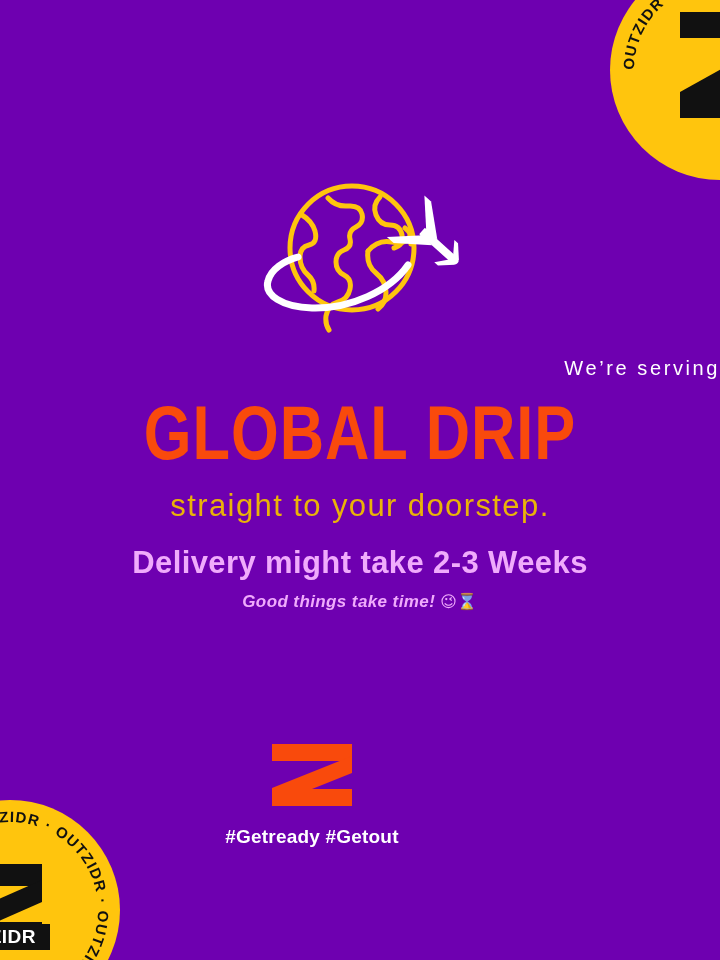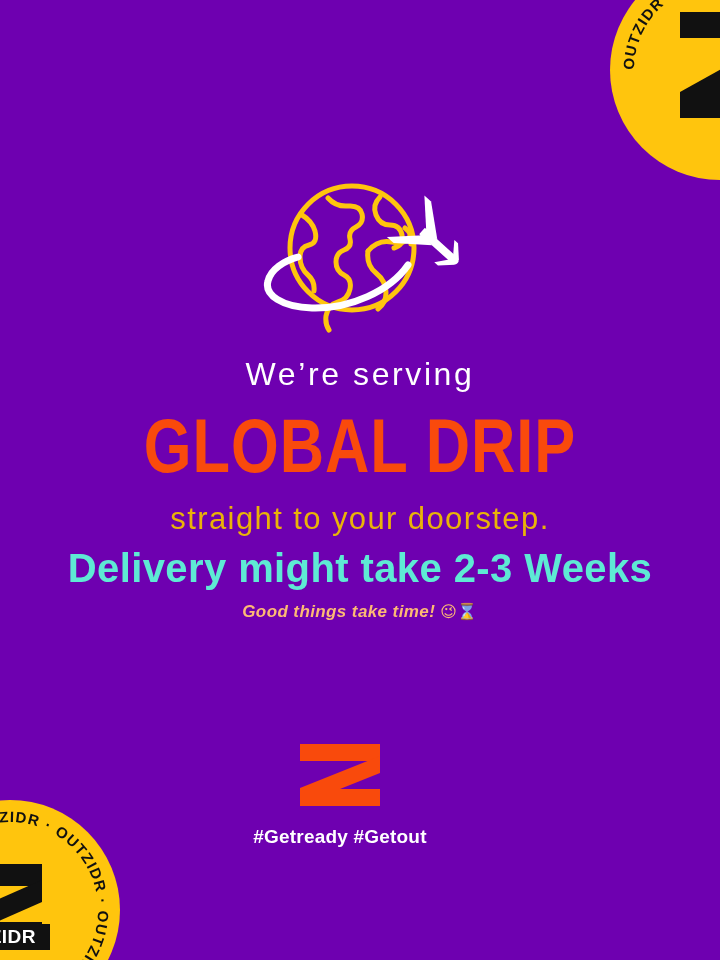--- a/index.html
+++ b/index.html
@@ -53,25 +53,26 @@
   
   #copy-block {
     position: absolute;
     top: 358px;
     left: 0;
     width: 720px;
     text-align: center;
   }
   #line-eyebrow {
     color: #FFFFFF;
-    font-size: 32px;
+    font-size: 20px;
     font-weight: 300;
     letter-spacing: 2.6px;
     line-height: 1.05;
     margin: 0;
+    text-align: right;
   }
   #line-headline {
     color: #F94A0C;
     font-size: 62px;
     font-weight: bold;
     letter-spacing: 1px;
     line-height: 1.05;
     margin: 14px 0 0 0;
     transform: scaleY(1.22) scaleX(0.99);
     transform-origin: center top;
@@ -87,50 +88,49 @@
 
   
   #delivery-block {
     position: absolute;
     top: 546px;
     left: 0;
     width: 720px;
     text-align: center;
   }
   #delivery-headline {
-    color: #5eead4;
-    font-size: 40px;
+    color: #f0abfc;
+    font-size: 31px;
     font-weight: bold;
     letter-spacing: 0.4px;
     line-height: 1.1;
     margin: 0;
   }
   #delivery-note {
-    color: #fdba74;
+    color: #f0abfc;
     font-size: 17px;
     font-weight: bold;
     font-style: italic;
     letter-spacing: 0.4px;
     line-height: 1.2;
     margin: 12px 0 0 0;
   }
   #delivery-note .emoji {
     font-style: normal;
     font-family: "DejaVu Sans", sans-serif;
     font-size: 16px;
   }
 
   
   #footer-block {
     position: absolute;
     top: 744px;
     left: 0;
     width: 624px;
     text-align: center;
-    margin-left: 28px;
   }
   #brand-mark { display: inline-block; line-height: 0; }
   #brand-mark svg { display: block; }
   #hashtags {
     color: #FFFFFF;
     font-size: 19px;
     font-weight: bold;
     letter-spacing: 0.2px;
     margin: 16px 0 0 0;
   }

